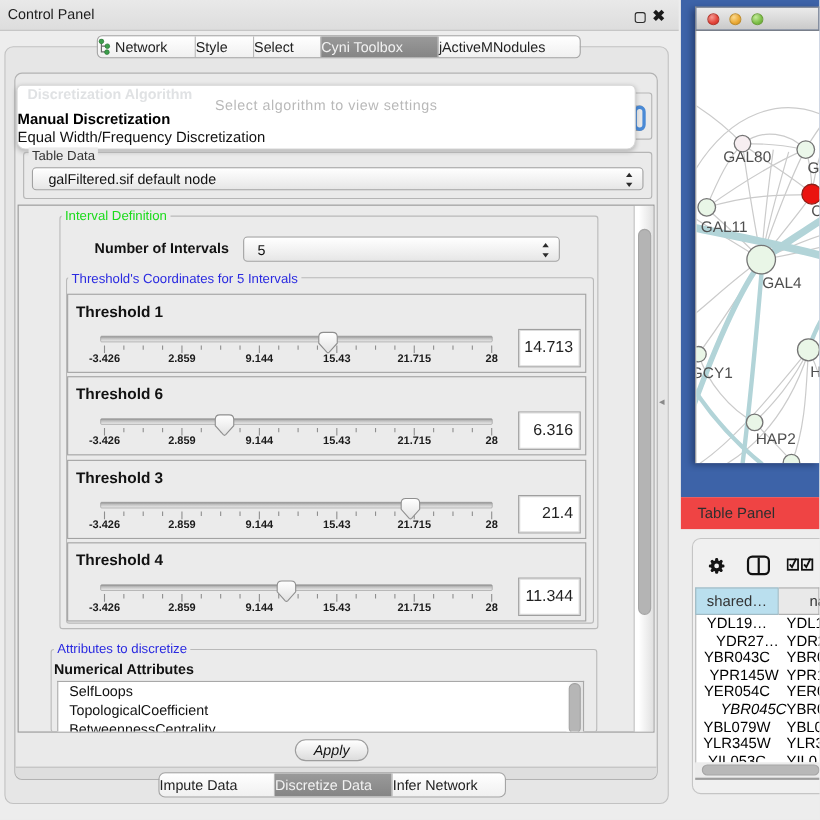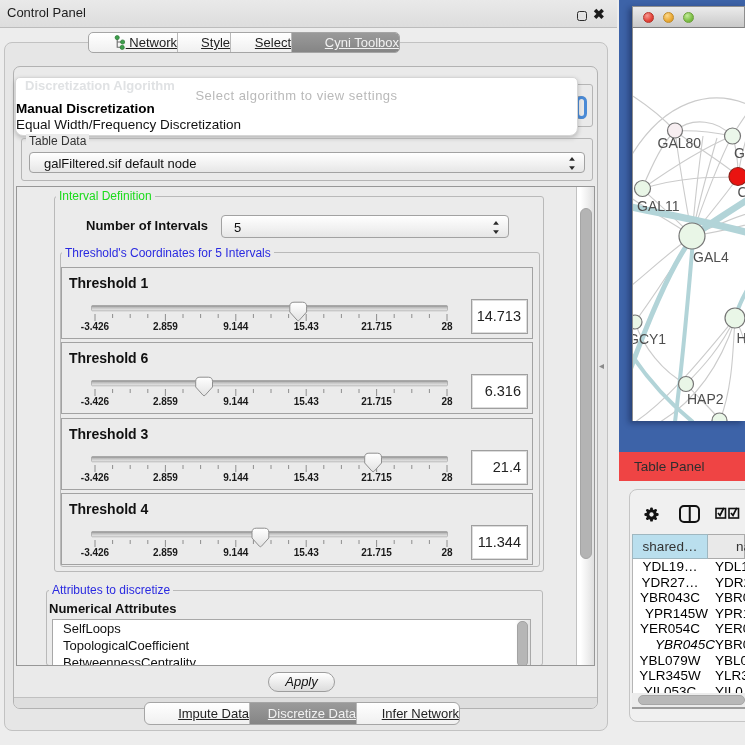--- a/index.html
+++ b/index.html
@@ -14,22 +14,22 @@
 #close-ico { left:593px; top:6px; font-size:14px; font-weight:bold; color:#1b1b1b; }
 #panelC { left:4px; top:42px; width:604px; height:689px; border:1px solid #c2c2c2;
   border-radius:8px; background:#e6e6e6; }
 #panelB { left:13px; top:66px; width:585px; height:643px; border:1px solid #b2b2b2;
   border-radius:7px; background:#eaeaea; overflow:hidden; }
 #panelB .bstrip { position:absolute; left:0; bottom:0; width:100%; height:11px;
   background:#dedede; border-top:1px solid #c0c0c0; }
 
 .seg { display:flex; border:1px solid #a5a5a5; border-radius:5px; overflow:hidden;
   background:linear-gradient(#ffffff,#f0f0f0); }
-.seg span { display:block; text-align:right; font-size:13px; font-weight:500; color:#222;
-  border-right:1px solid #b9b9b9; white-space:nowrap;text-decoration:underline; }
+.seg span { display:block; text-align:left; font-size:13px; font-weight:500; color:#222;
+  border-right:1px solid #b9b9b9; white-space:nowrap; }
 .seg span:last-child { border-right:none; }
 .seg span.sel { background:linear-gradient(#9a9a9a,#858585); color:#f2f2f2; }
 #toptabs { left:88px; top:32px; height:21px; }
 #toptabs span { line-height:19px; }
 #bottabs { left:144px; top:702px; height:23px; border-radius:6px; }
 #bottabs span { line-height:21px; }
 
 .gb { border:1px solid #b5b5b5; border-radius:3px; }
 .gbt { position:absolute; font-size:12px; padding:0 3px; background:#eaeaea; }
 
@@ -73,20 +73,21 @@
         </g>
         <g fill="#3c9e4b" stroke="#2d7a38" stroke-width="0.7">
           <circle cx="3.2" cy="2.6" r="2.1"></circle>
           <circle cx="8.6" cy="7" r="2.1"></circle>
           <circle cx="8.2" cy="12.4" r="2.1"></circle>
         </g>
       </svg> Network</span>
   <span style="width:53px;">Style</span>
   <span style="width:61px;">Select</span>
   <span class="sel" style="width:107px;">Cyni Toolbox</span>
+  <span style="width:128px;">jActiveMNodules</span>
 </div>
 <div class="abs" id="panelB">
     <div class="bstrip"></div>
   </div>
 
 <div class="abs gb" style="left:21px; top:84px; width:572px; height:43px;"></div>
 <div class="abs combo" style="left:29px; top:96px; width:557px; height:23px;"></div>
 <div class="abs" style="left:576px; top:96px; width:11px; height:23px; border:3px solid #4a8ad6; border-radius:6px; background:#e8e8e8;"></div>
 
 <div class="abs" id="popup" style="left:15px; top:77px; width:563px; height:59px; background:#ffffff; border:1px solid #d6d6d6; border-radius:5px 5px 8px 8px; box-shadow:0 2px 5px rgba(0,0,0,0.22);"></div>
@@ -439,21 +440,21 @@
 
 <div class="abs" style="left:632px; top:534px; width:113px; height:160px; background:#ffffff; border-left:1px solid #b5b5b5;"></div>
 <div class="abs" style="left:632px; top:534px; width:76px; height:25px; background:#badfee; border:1px solid #9fb7c0; text-align:center; font-size:13.5px; color:#333; line-height:24px;">shared…</div>
 <div class="abs" style="left:708px; top:534px; width:37px; height:25px; background:#e9e9e9; border:1px solid #ababab; border-left:none; font-size:13.5px; color:#333; padding-left:28px; line-height:24px;">na</div>
 <div class="abs" id="trows" style="left:632px; top:559px; width:113px; height:134px; overflow:hidden; font-size:13.5px; color:#000;">
     <div style="height:15.6px; line-height:15.6px; position:relative;">
       <span style="position:absolute; left:0; width:76px; text-align:center;">YDL19…</span>
       <span style="position:absolute; left:83px;">YDL1</span>
     </div>
 <div style="height:15.6px; line-height:15.6px; position:relative;">
-      <span style="position:absolute; left:0; width:76px; text-align:center;">YDR27…</span>
+      <span style="position:absolute; left:0; width:76px; text-align:right;">YDR27…</span>
       <span style="position:absolute; left:83px;">YDR2</span>
     </div>
 <div style="height:15.6px; line-height:15.6px; position:relative;">
       <span style="position:absolute; left:0; width:76px; text-align:center;">YBR043C</span>
       <span style="position:absolute; left:83px;">YBR0</span>
     </div>
 <div style="height:15.6px; line-height:15.6px; position:relative;">
       <span style="position:absolute; left:0; width:76px; text-align:right;">YPR145W</span>
       <span style="position:absolute; left:83px;">YPR1</span>
     </div>

